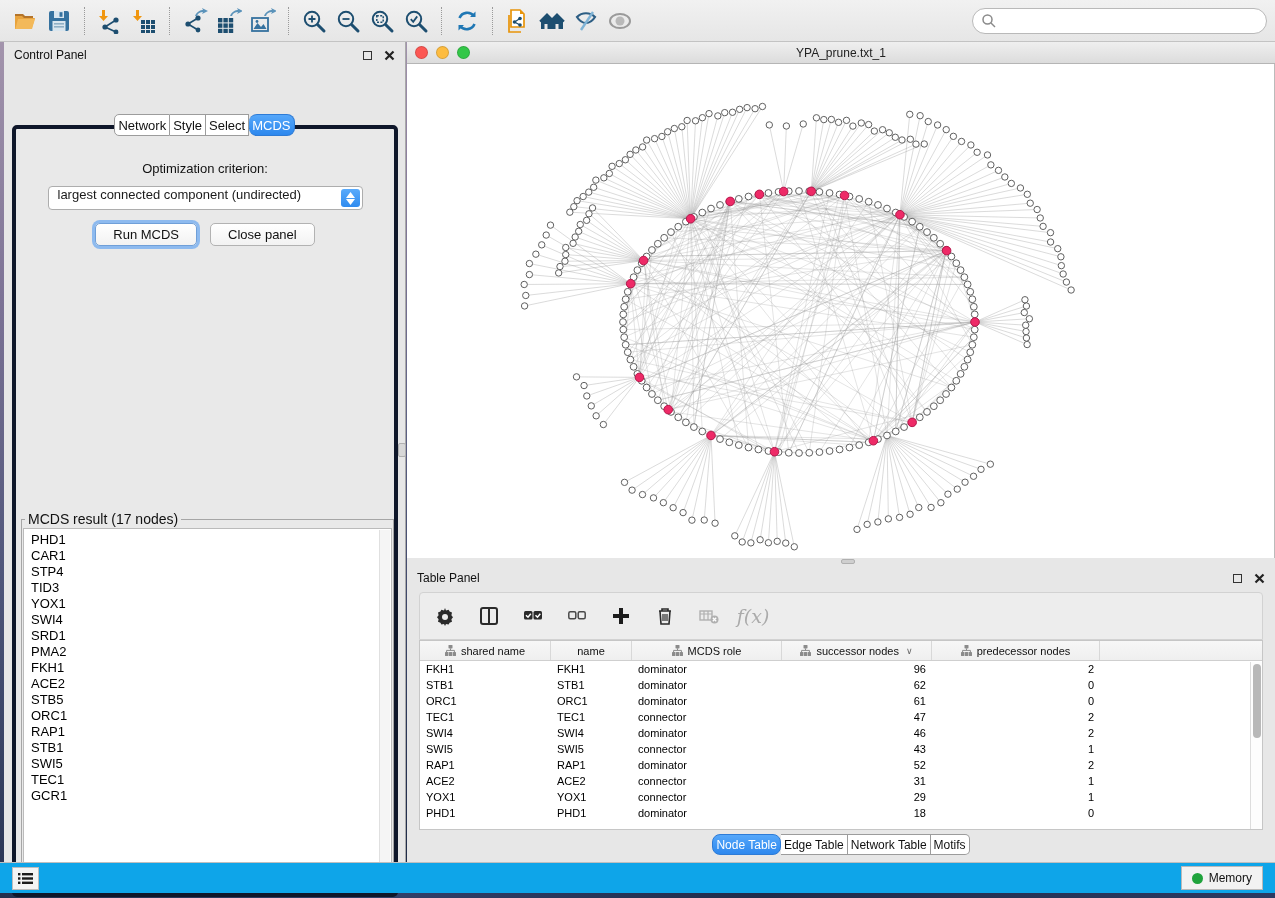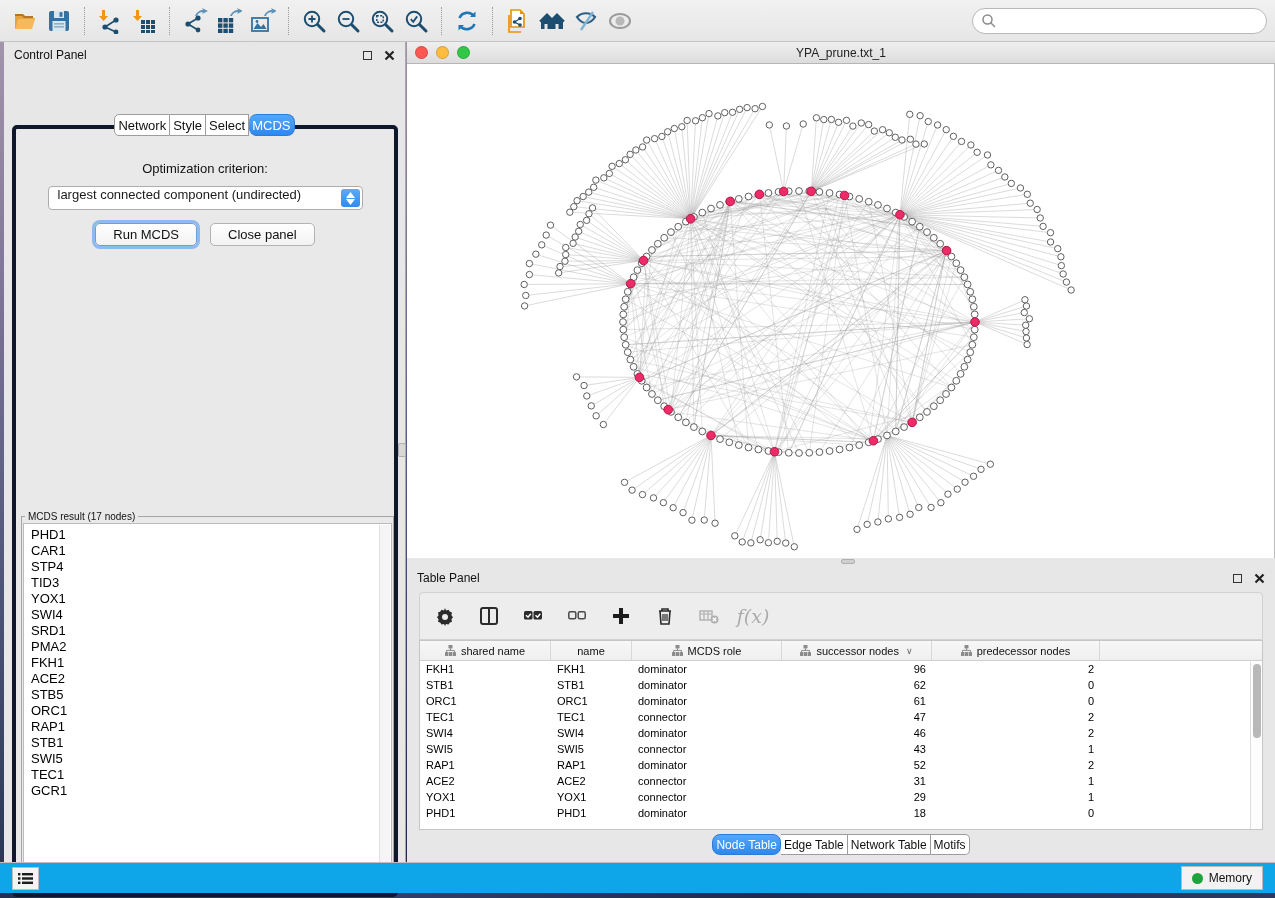--- a/index.html
+++ b/index.html
@@ -52,21 +52,21 @@
              align-items:center; justify-content:center; gap:1px; }
   .dd-spin svg { width:9px; height:6px; display:block; }
   .btn-row { display:flex; justify-content:center; gap:13px; margin-top:13px; }
   .mac-btn { height:23px; padding:0 17px; background:linear-gradient(180deg,#ffffff,#f2f2f2);
              border:1px solid #b2b2b2; border-radius:5px; font-size:13px; color:#111; cursor:pointer;
              font-family:"Liberation Sans","DejaVu Sans",sans-serif; }
   .mac-btn.focused { box-shadow:0 0 0 3px rgba(110,170,240,.75); border-color:#6f9fd8; }
 
   fieldset.result-box { position:absolute; left:5px; top:382px; width:373px; height:373px;
                         border:1px solid #a6a6a6; background:transparent; }
-  fieldset.result-box legend { font-size:10px; color:#111; padding:0 3px; margin-left:3px; }
+  fieldset.result-box legend { font-size:14px; color:#111; padding:0 3px; margin-left:3px; }
   .result-list { position:absolute; left:1px; top:1px; right:1px; bottom:1px; background:#fff;
                  border:1px solid #bbb; overflow:hidden; padding:3px 0 0 7px; }
   .result-scroll { position:absolute; right:1px; top:1px; bottom:1px; width:11px; background:#f5f5f5;
                    border-left:1px solid #e0e0e0; }
   .result-item { font-size:13px; line-height:16px; color:#000; }
 
   
   .net-window { position:absolute; left:407px; top:42px; width:868px; height:523px; }
   .net-titlebar { height:22px; background:linear-gradient(180deg,#efefef,#dcdcdc); border-bottom:1px solid #b5b5b5;
                   display:flex; align-items:center; padding:0 8px; position:relative; }

